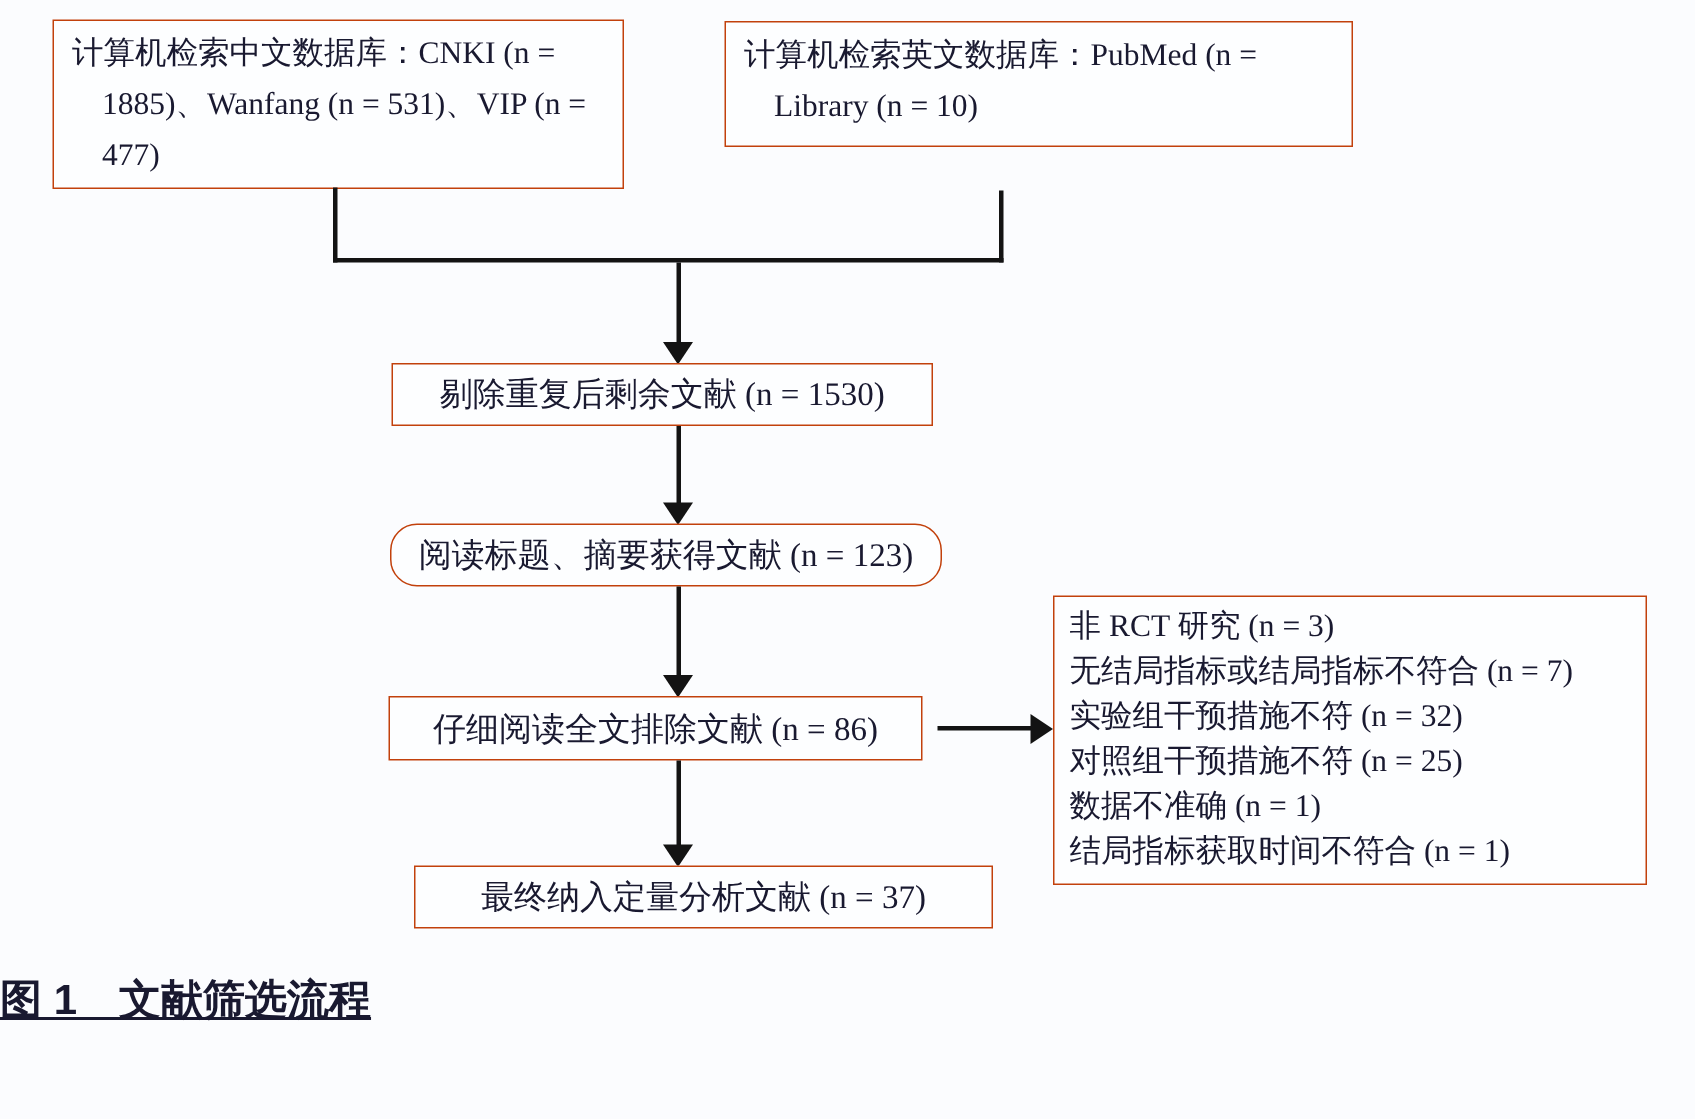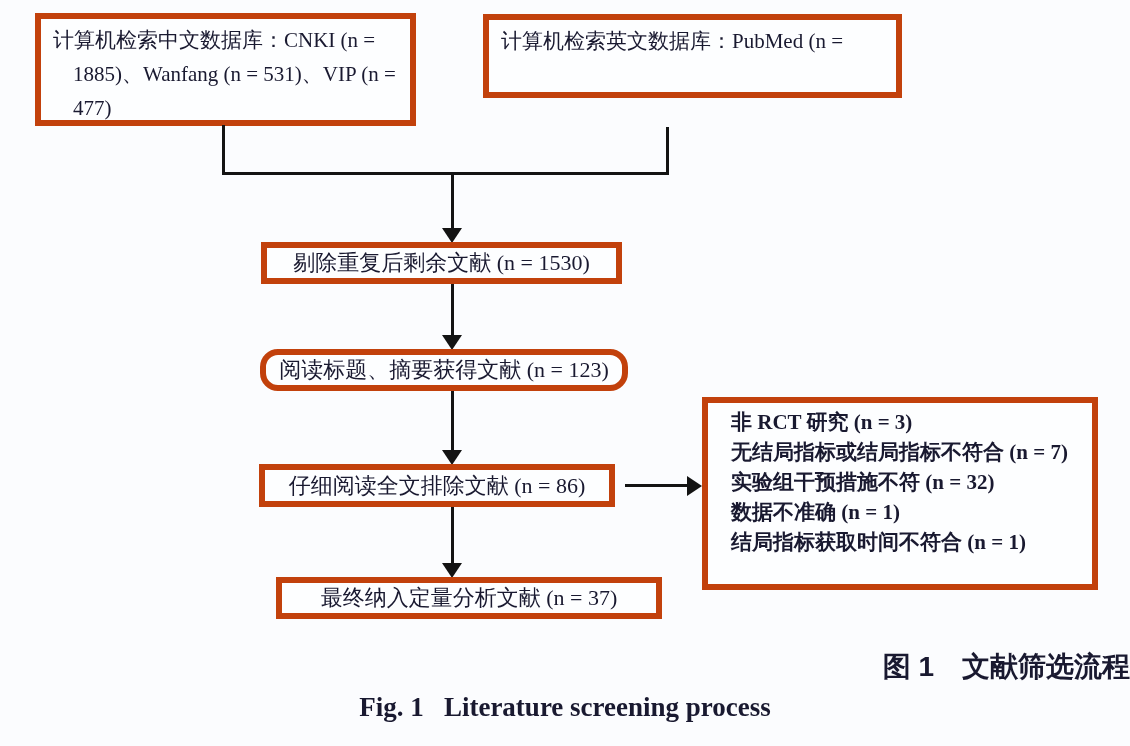--- a/index.html
+++ b/index.html
@@ -12,41 +12,40 @@
     width: 1130px;
     height: 746px;
     background: #fbfcfe;
     font-family: "Liberation Serif", "DejaVu Serif", serif;
     color: #191930;
     overflow: hidden;
   }
   .box {
     position: absolute;
     box-sizing: border-box;
-    border: 6px solid #c2410c;
+    border: 1px solid #c2410c;
     background: #fdfeff;
   }
   .box-top {
     font-size: 21px;
     line-height: 34px;
     padding: 4px 8px 4px 12px;
   }
   .box-top .wrap-line { padding-left: 20px; }
   .box-mid {
     display: flex;
     align-items: center;
     justify-content: center;
     font-size: 22px;
     white-space: nowrap;
   }
   .box-excl {
     font-size: 21px;
     line-height: 30px;
-    padding: 4px 23px;
-    font-weight: bold;
+    padding: 4px 10px;
   }
   .vline, .hline {
     position: absolute;
     background: #131313;
   }
   .arrowhead-down {
     position: absolute;
     width: 0;
     height: 0;
     border-left: 10px solid transparent;
@@ -59,25 +58,26 @@
     height: 0;
     border-top: 10px solid transparent;
     border-bottom: 10px solid transparent;
     border-left: 15px solid #131313;
   }
   .caption-zh {
     position: absolute;
     left: 0;
     top: 648px;
     width: 1130px;
-    text-align: right;
+    text-align: left;
     font-family: "Liberation Sans", "DejaVu Sans", sans-serif;
     font-weight: bold;
     font-size: 28px;
     white-space: pre;
+    text-decoration: underline;
   }
   .caption-en {
     position: absolute;
     left: 0;
     top: 692px;
     width: 1130px;
     text-align: center;
     font-family: "Liberation Serif", "DejaVu Serif", serif;
     font-weight: bold;
     font-size: 27px;
@@ -90,20 +90,21 @@
 <div class="canvas">
 
   <div class="box box-top" style="left:35px; top:13px; width:381px; height:113px;">
     <div>计算机检索中文数据库：CNKI (n =</div>
     <div class="wrap-line">1885)、Wanfang (n = 531)、VIP (n =</div>
     <div class="wrap-line">477)</div>
   </div>
 
   <div class="box box-top" style="left:483px; top:14px; width:419px; height:84px;">
     <div>计算机检索英文数据库：PubMed (n =</div>
+    <div class="wrap-line">Library (n = 10)</div>
   </div>
 
   <div class="vline" style="left:222px; top:125px; width:3px; height:50px;"></div>
   <div class="vline" style="left:666px; top:127px; width:3px; height:48px;"></div>
   <div class="hline" style="left:222px; top:172px; width:447px; height:3px;"></div>
 
   <div class="vline" style="left:451px; top:175px; width:3px; height:55px;"></div>
   <div class="arrowhead-down" style="left:442px; top:228px;"></div>
 
   <div class="box box-mid" style="left:261px; top:242px; width:361px; height:42px;">
@@ -124,27 +125,27 @@
     <span>仔细阅读全文排除文献 (n = 86)</span>
   </div>
 
   <div class="hline" style="left:625px; top:484px; width:64px; height:3px;"></div>
   <div class="arrowhead-right" style="left:687px; top:476px;"></div>
 
   <div class="box box-excl" style="left:702px; top:397px; width:396px; height:193px;">
     <div>非 RCT 研究 (n = 3)</div>
     <div>无结局指标或结局指标不符合 (n = 7)</div>
     <div>实验组干预措施不符 (n = 32)</div>
+    <div>对照组干预措施不符 (n = 25)</div>
     <div>数据不准确 (n = 1)</div>
     <div>结局指标获取时间不符合 (n = 1)</div>
   </div>
 
   <div class="vline" style="left:451px; top:507px; width:3px; height:57px;"></div>
   <div class="arrowhead-down" style="left:442px; top:563px;"></div>
 
   <div class="box box-mid" style="left:276px; top:577px; width:386px; height:42px;">
     <span>最终纳入定量分析文献 (n = 37)</span>
   </div>
 
   <div class="caption-zh">图 1　文献筛选流程</div>
-  <div class="caption-en">Fig. 1   Literature screening process</div>
 
 </div>
 
 </body></html>

